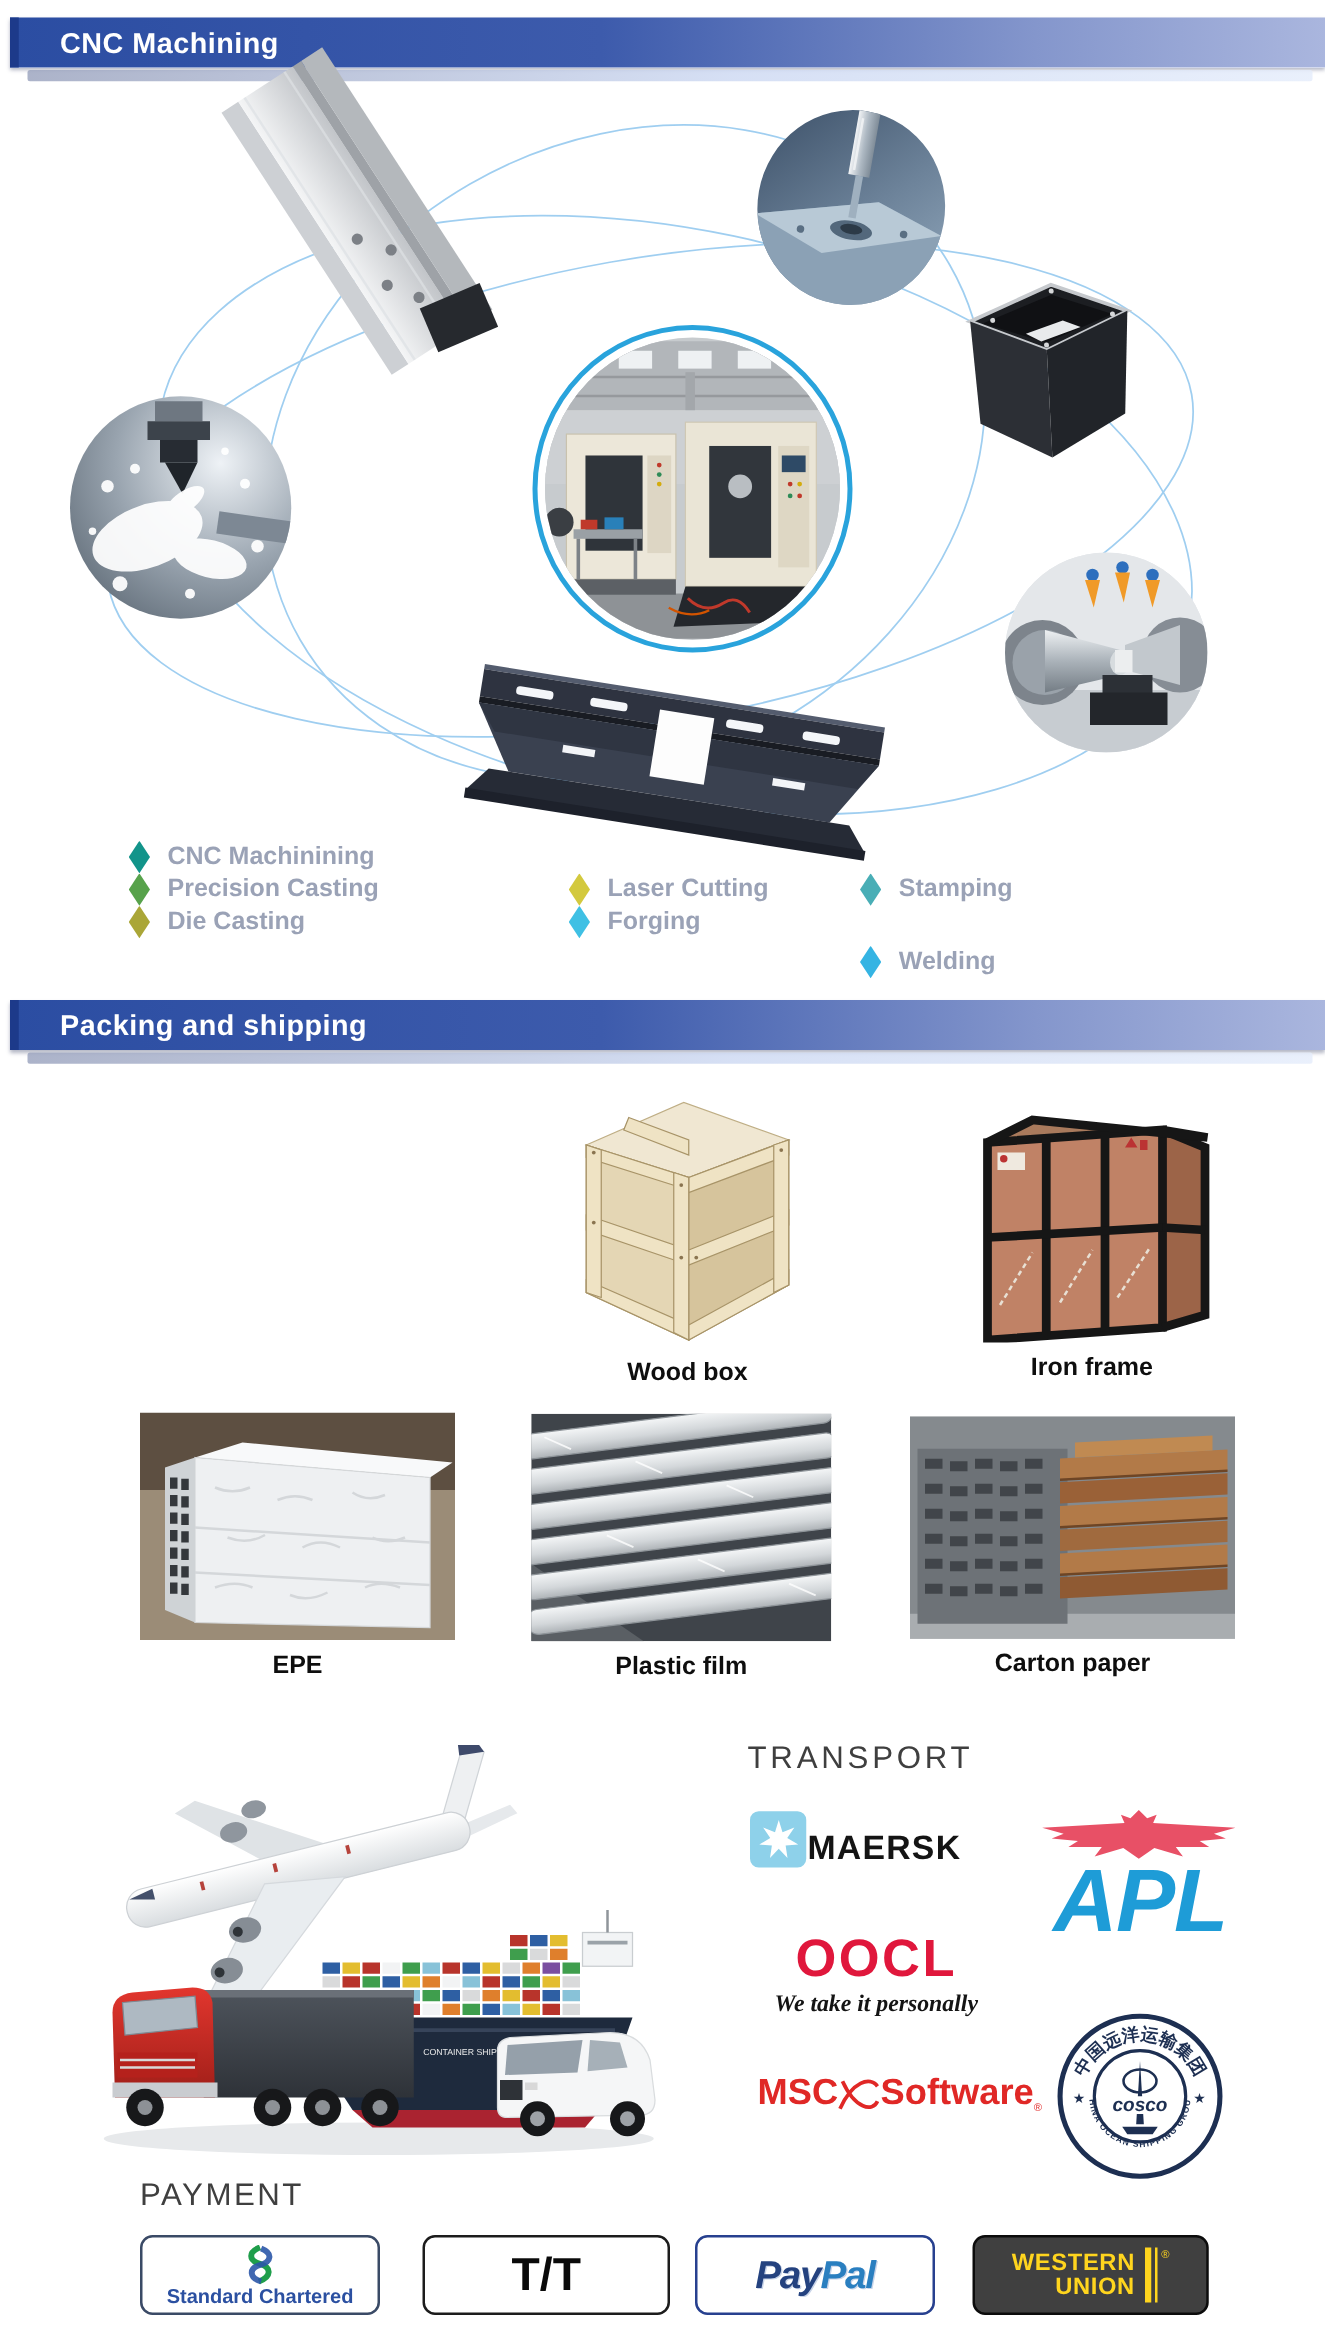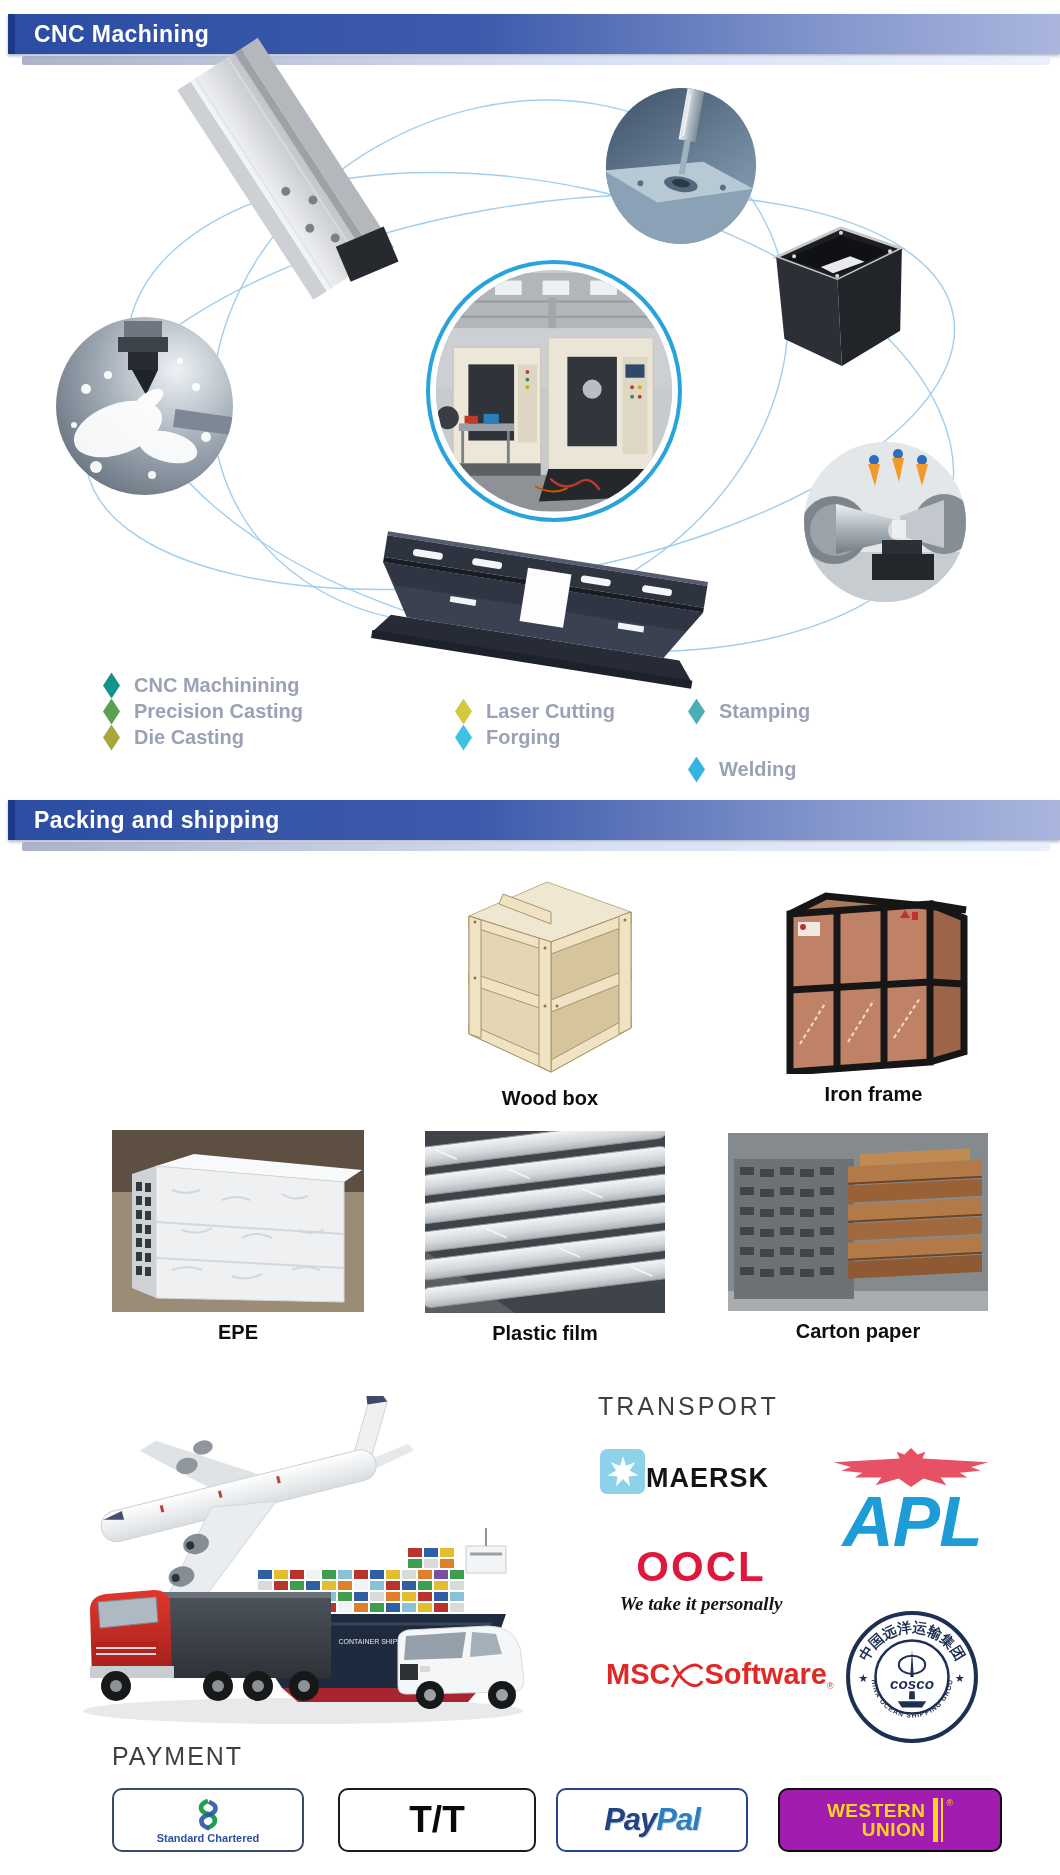--- a/index.html
+++ b/index.html
@@ -4,21 +4,21 @@
 <style>
   html,body{margin:0;padding:0;background:#fff;}
   .page{position:relative;width:1060px;height:1875px;background:#fff;overflow:hidden;
         font-family:"Liberation Sans", sans-serif;}
   svg{display:block}
   
   .hdr{position:absolute;left:8px;width:1052px;height:40px;
        background:linear-gradient(90deg,#2b4da2 0%,#3d5bac 45%,#8496cc 78%,#aab6de 100%);
        display:flex;align-items:center;box-shadow:0 2px 3px rgba(40,50,90,.35);}
   .hdr::before{content:"";position:absolute;left:0;top:0;width:7px;height:100%;background:#1d3a8a;}
-  .hdr-title{color:#fff;font-size:23px;font-weight:bold;padding-left:26px;letter-spacing:.4px;}
+  .hdr-title{color:#fff;font-size:23px;font-weight:bold;padding-left:40px;letter-spacing:.4px;}
   .hdr-shadow{position:absolute;left:22px;width:1028px;height:9px;border-radius:2px;opacity:.8;
        background:linear-gradient(90deg,#97a0bc,#ccd8f2 55%,#e4ecfb);}
   
   .collage{position:absolute;left:0;top:62px;width:1060px;height:612px;}
   .collage .item{position:absolute;}
   .circle{border-radius:50%;overflow:hidden;}
   .coolant{background:radial-gradient(circle at 68% 30%,#eef2f6 0%,#9aa5b0 48%,#4e5a66 100%);}
   .drillph{background:linear-gradient(135deg,#3c5068 0%,#6d839a 55%,#93a9bd 100%);transform:rotate(10deg);}
   .lathe{background:#e4e7ea;}
   .center-ring{border:4px solid #29a3dc;border-radius:50%;background:#fff;}
@@ -41,21 +41,21 @@
   .oocl{position:absolute;width:190px;text-align:center;}
   .oocl-word{font-size:42px;font-weight:bold;letter-spacing:2px;}
   .oocl-tag{font-family:"Liberation Serif",serif;font-style:italic;font-weight:bold;
             font-size:19px;color:#141414;margin-top:2px;white-space:nowrap;}
   .msc{position:absolute;display:flex;align-items:flex-end;}
   .msc-word{font-size:29px;font-weight:bold;}
   .msc-sup{font-size:9px;vertical-align:top;}
   .pay-card{position:absolute;top:1788px;height:64px;border-radius:10px;background:#fff;
             display:flex;align-items:center;justify-content:center;box-sizing:border-box;}
   .sc-card{border:2px solid #3a4a66;flex-direction:column;gap:1px;padding-top:3px;}
-  .sc-label{font-size:11px;font-weight:bold;}
+  .sc-label{font-size:16px;font-weight:bold;}
   .tt-card{border:2px solid #1c1c1c;}
   .tt-word{font-size:37px;font-weight:bold;color:#0a0a0a;}
   .pp-card{border:2px solid #27408f;}
   .pp-word{font-size:31px;font-weight:bold;font-style:italic;letter-spacing:-1px;
            text-shadow:1px 1px 0 #c9d4e8;}
   .wu-card{border:2px solid #0c0c0c;gap:8px;}
   .wu-text{text-align:right;font-weight:bold;font-size:19px;line-height:1.02;letter-spacing:.5px;}
   .wu-bars{display:flex;gap:3px;align-items:center;height:44px;}
   .wu-bar1{width:5px;height:44px;}
   .wu-bar2{width:2px;height:44px;}
@@ -686,21 +686,21 @@
   <div class="pay-card tt-card" style="left:338px;width:198px">
     <div class="tt-word">T/T</div>
   </div>
 
   <div class="pay-card pp-card" style="left:556px;width:192px">
     <div class="pp-word">
       <span style="color: rgb(36, 66, 127);">Pay</span><span style="color: rgb(42, 127, 192);">Pal</span>
     </div>
   </div>
 
-  <div class="pay-card wu-card" style="left: 778px; width: 224px; background-color: #a21caf;">
+  <div class="pay-card wu-card" style="left: 778px; width: 189px; background-color: #404040;">
     <div class="wu-text" style="color: rgb(255, 213, 30);">
       <div>WESTERN</div>
       <div>UNION</div>
     </div>
     <div class="wu-bars">
       <div class="wu-bar1" style="background-color: rgb(255, 213, 30);"></div>
       <div class="wu-bar2" style="background-color: rgb(255, 213, 30);"></div>
       <div class="wu-reg" style="color: rgb(255, 213, 30);">®</div>
     </div>
   </div>

